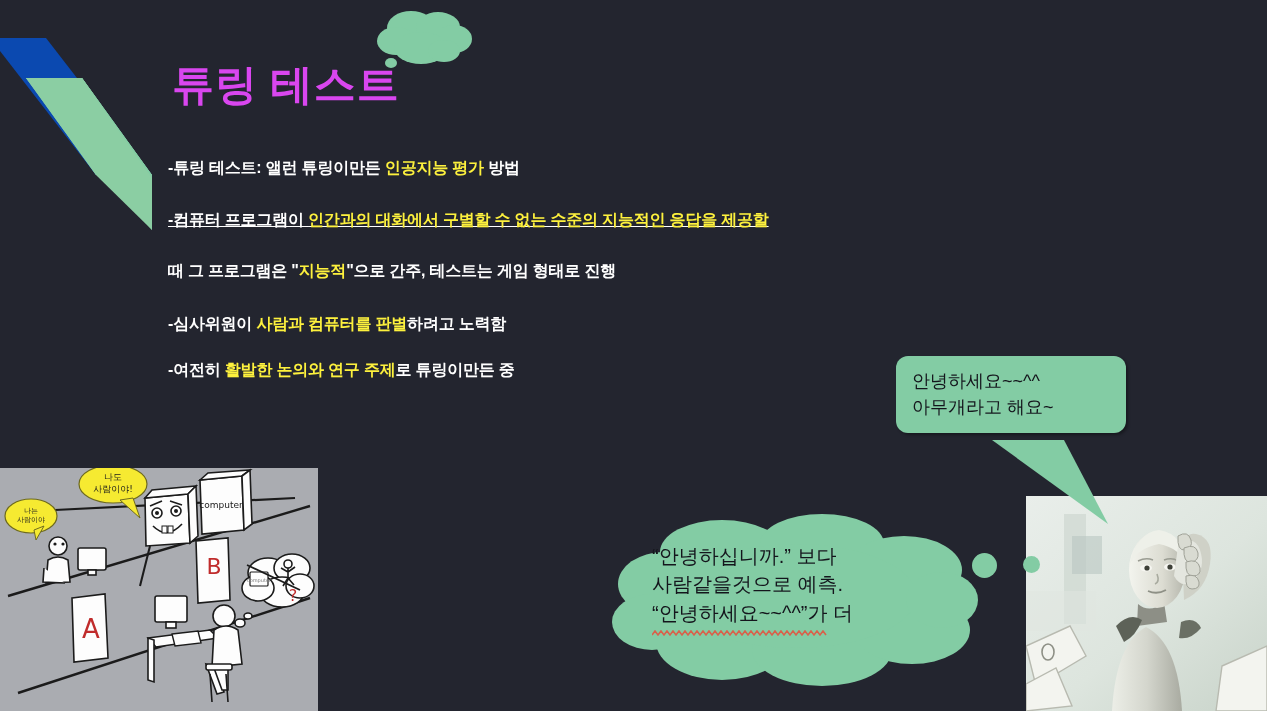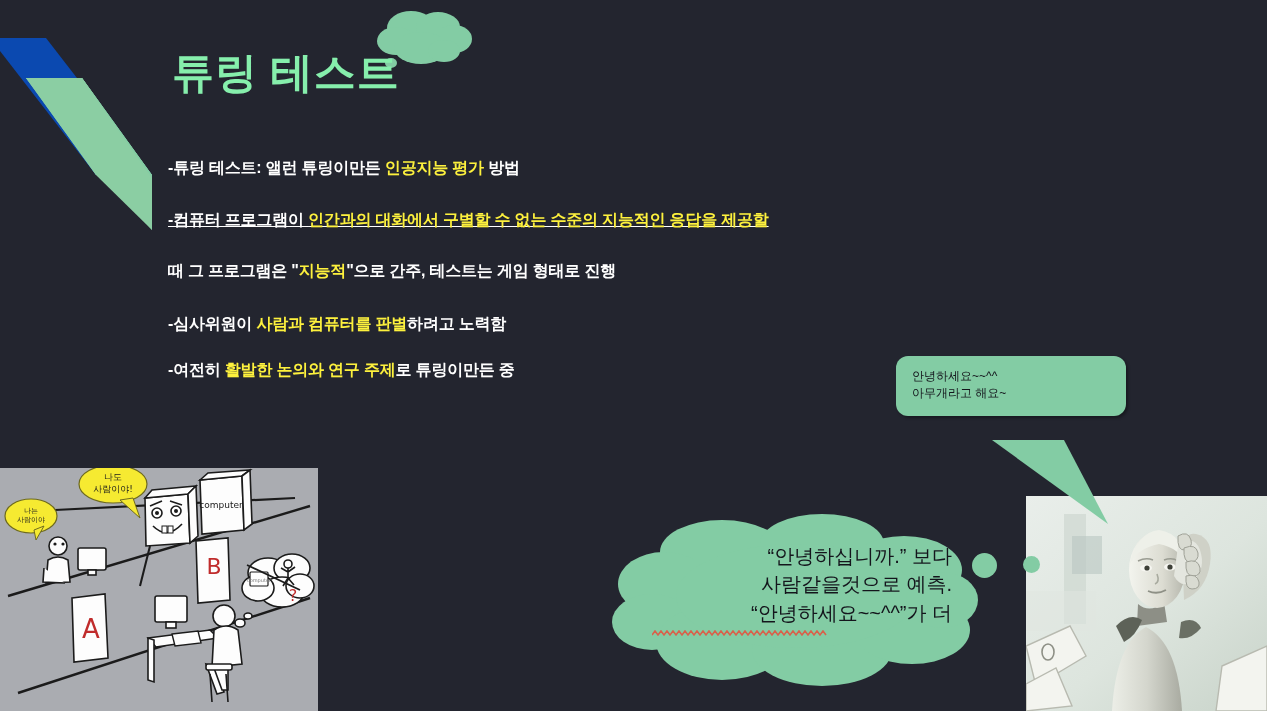--- a/index.html
+++ b/index.html
@@ -17,24 +17,24 @@
   }
 
   
   .deco { position: absolute; left: 0; top: 0; width: 200px; height: 230px; }
 
   
   .title-cloud { position: absolute; left: 366px; top: 6px; width: 120px; height: 80px; }
   .page-title {
     position: absolute;
     left: 172px;
-    top: 52px;
+    top: 64px;
     font-size: 42px;
     font-weight: 700;
-    color: #86efac;
+    color: #d946ef;
     letter-spacing: 1px;
     line-height: 1;
     white-space: nowrap;
   }
 
   
   .body-block { position: absolute; left: 168px; top: 160px; width: 990px; }
   .b-line {
     color: #ffffff;
     font-size: 16px;
@@ -79,40 +79,39 @@
     width: 230px;
   }
   .bubble-body {
     background: #83cca4;
     border-radius: 12px;
     padding: 12px 14px 13px 16px;
     box-shadow: 2px 2px 3px rgba(0,0,0,0.35);
   }
   .bubble-line {
     color: #14151c;
-    font-size: 12px;
+    font-size: 18px;
     line-height: 1.45;
     white-space: nowrap;
   }
   .bubble-tail { position: absolute; left: 96px; top: 84px; width: 140px; height: 90px; }
 
   
   .thought { position: absolute; left: 612px; top: 512px; width: 368px; height: 190px; }
   .thought-text {
     position: absolute;
     left: 652px;
     top: 542px;
     width: 300px;
   }
   .t-line {
     color: #14151c;
     font-size: 20px;
     line-height: 1.42;
     white-space: nowrap;
-    text-align: right;
   }
   .squiggle { position: absolute; left: 652px; top: 630px; width: 175px; height: 7px; }
 
   
   .tdot {
     position: absolute;
     border-radius: 50%;
     background: #83cca4;
   }
 </style>

